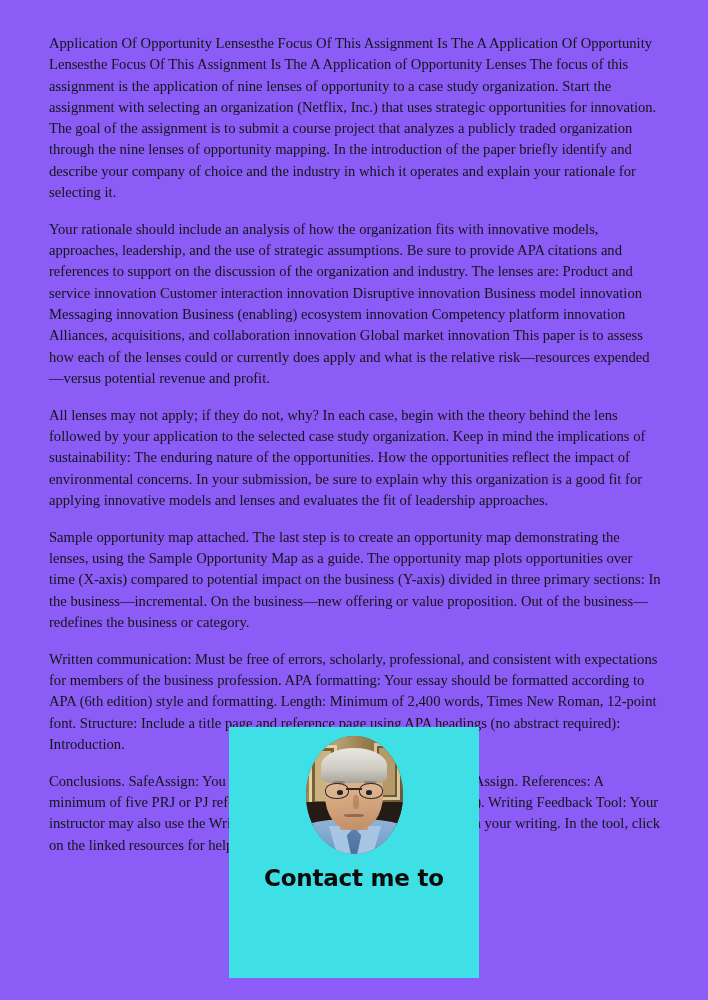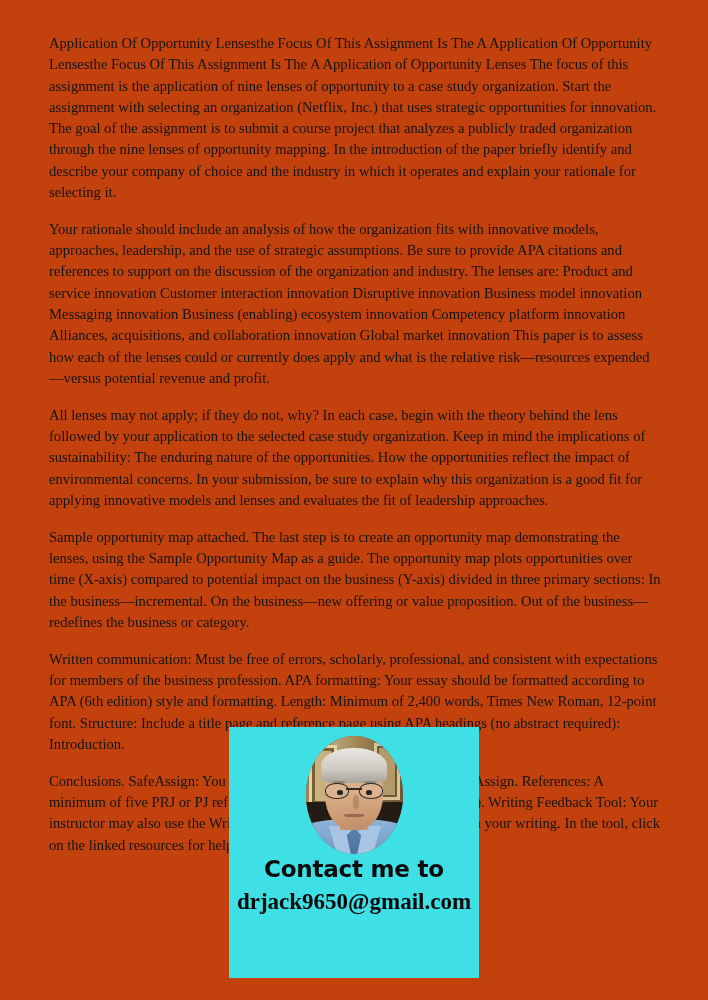--- a/index.html
+++ b/index.html
@@ -12,21 +12,21 @@
     background: #ffffff;
     font-family: "Liberation Serif", "DejaVu Serif", serif;
     overflow: hidden;
     position: relative;
   }
 
   #page {
     position: relative;
     width: 708px;
     height: 1000px;
-    background: #c2410c;
+    background: #8b5cf6;
   }
 
   #doc-body {
     position: absolute;
     left: 49px;
     top: 33px;
     width: 612px;
   }
 
   .para {
@@ -152,20 +152,21 @@
     position: absolute; left: 49%; top: 50%; width: 6%; height: 12%;
     background: rgba(150,105,76,0.45); border-radius: 40%;
   }
   .ph-mouth {
     position: absolute; left: 50%; top: 66%; width: 20%; height: 2.4%;
     margin-left: -10%;
     background: #9c6455; border-radius: 40%;
   }
 
   #card-lines {
+    margin-top: 9px;
     width: 100%;
     text-align: center;
     padding: 0 6px;
     box-sizing: border-box;
   }
   .card-head {
     font-family: "DejaVu Sans", "Liberation Sans", sans-serif;
     font-weight: bold;
     font-size: 23px;
     line-height: 30px;
@@ -217,18 +218,17 @@
       </div>
       <div class="ph-bridge"></div>
       <div class="ph-eye l"></div>
       <div class="ph-eye r"></div>
       <div class="ph-nose"></div>
       <div class="ph-mouth"></div>
     </div>
 
     <div id="card-lines">
       <div class="card-head">Contact me to</div>
-      <div class="card-email">drjack9650@gmail.com</div>
     </div>
 
   </div>
 
 </div>
 
 </body></html>

